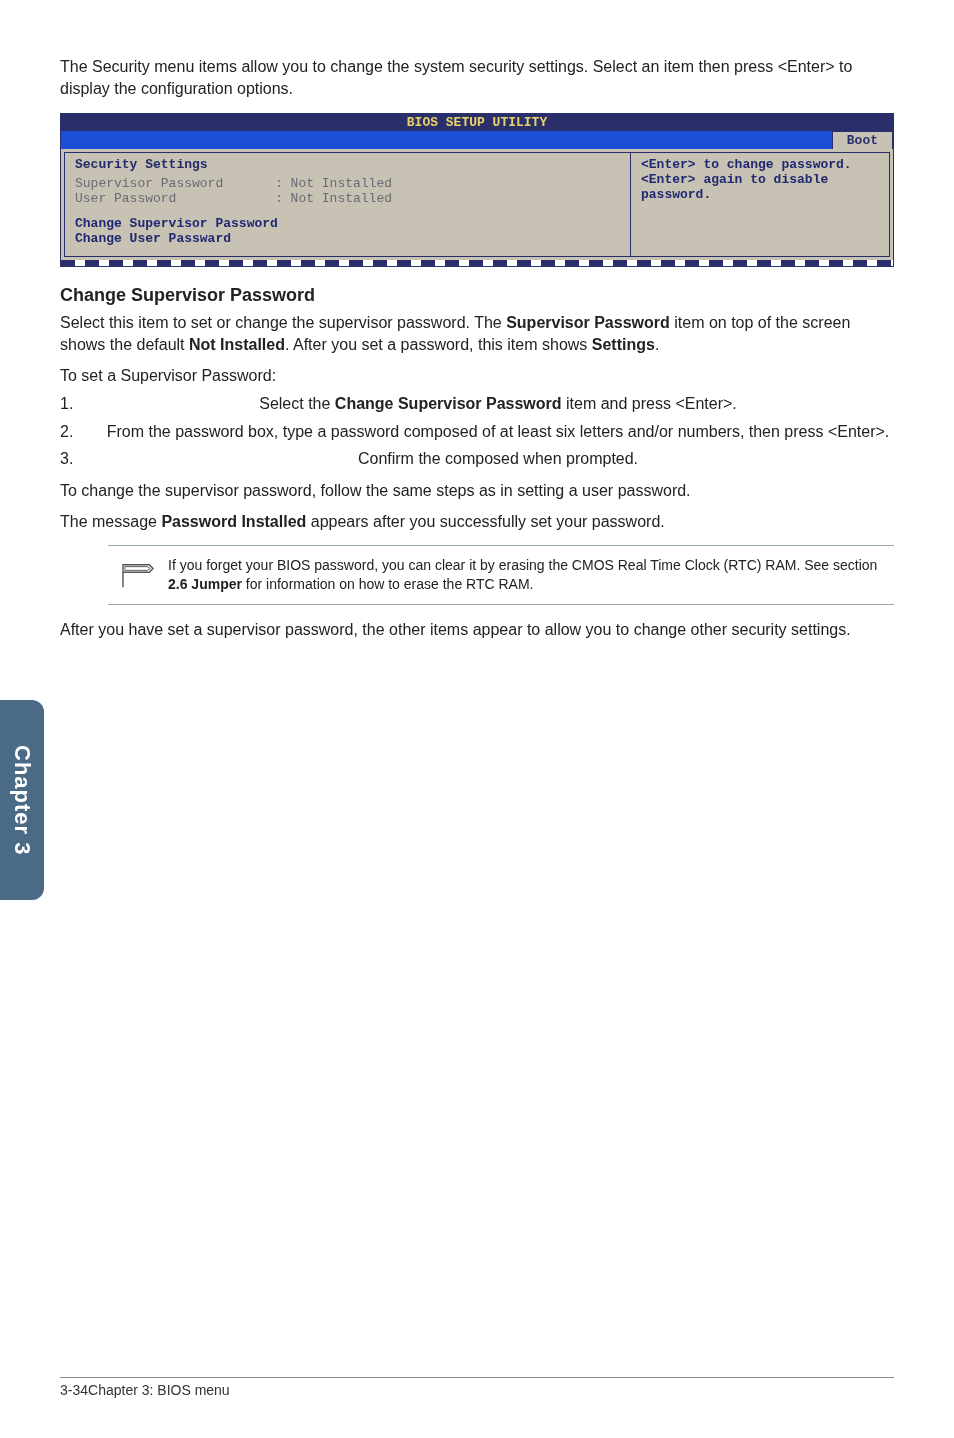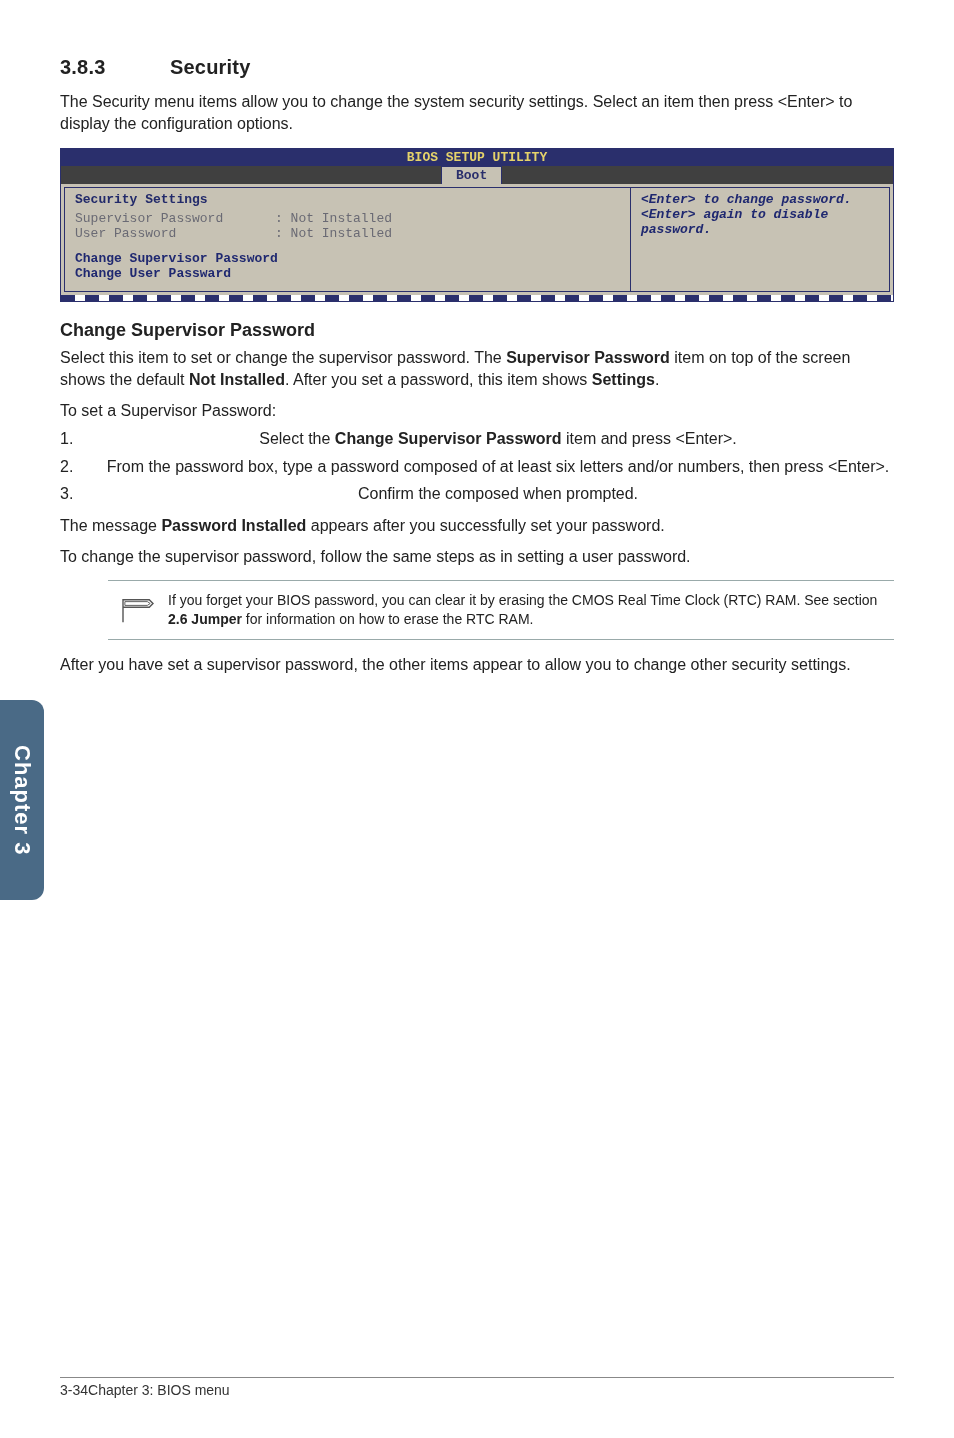--- a/index.html
+++ b/index.html
@@ -38,23 +38,24 @@
     text-align: center;
     font-family: "Courier New", monospace;
     font-size: 13px;
     padding: 1px 16px;
     font-weight: bold;
     position: relative;
     display: flex;
     justify-content: center;
   }
   .bios-tabs {
-    background: #404040;
+    background: #1d4ed8;
     display: flex;
     padding-left: 380px;
+    justify-content: flex-end;
   }
   .bios-tab {
     background: #c7c2b4;
     color: #2a2f6c;
     font-family: "Courier New", monospace;
     font-size: 13px;
     font-weight: bold;
     padding: 1px 14px;
     border: 1px solid #2a2f6c;
     border-bottom: none;
@@ -81,21 +82,20 @@
   .bios-right {
     width: 260px;
     border: 1px solid #2a2f6c;
     margin: 3px 3px 3px 0;
     padding: 4px 10px 10px 10px;
     font-family: "Courier New", monospace;
     font-size: 13px;
     color: #1f2870;
     font-weight: bold;
     background: #c7c2b4;
-    font-style: italic;
   }
   .bios-bottom {
     height: 6px;
     background-image: repeating-linear-gradient(90deg, #2a2f6c 0 14px, transparent 14px 24px);
   }
 
   
   ol.steps { margin: 4px 0 10px 0; padding-left: 0; list-style: none; }
   ol.steps li { display: flex; font-size: 16px; line-height: 1.35; margin-bottom: 6px; }
   ol.steps li .n { width: 42px; flex: none; }
@@ -158,23 +158,20 @@
 </style>
 </head>
 <body>
 
 <div class="side-tab">
   <span>Chapter 3</span>
 </div>
 
 <div class="page">
 
-  <h2 class="section-num">
-    <span class="num">3.8.3</span><span>Security</span>
-  </h2>
 
   <p class="lead">The Security menu items allow you to change the system security settings. Select an item then press &lt;Enter&gt; to display the configuration options.</p>
 
   <div class="bios-wrap">
     <div class="bios-titlebar">BIOS SETUP UTILITY</div>
     <div class="bios-tabs">
       <div class="bios-tab">Boot</div>
     </div>
     <div class="bios-body">
       <div class="bios-left">
@@ -214,25 +211,25 @@
     <li>
       <span class="n">2.</span>
       <span class="t">From the password box, type a password composed of at least six letters and/or numbers, then press &lt;Enter&gt;.</span>
     </li>
     <li>
       <span class="n">3.</span>
       <span class="t">Confirm the composed when prompted.</span>
     </li>
   </ol>
 
+  <p class="body">To change the supervisor password, follow the same steps as in setting a user password.</p>
+
   <p class="body">
     <span>The message </span><strong>Password Installed</strong><span> appears after you successfully set your password.</span>
   </p>
-
-  <p class="body">To change the supervisor password, follow the same steps as in setting a user password.</p>
 
 
   <div class="note">
     <div class="icon">
       <svg viewBox="0 0 40 32">
         <path d="M4 4 L32 4 L36 8 L32 12 L4 12 Z M4 4 L4 28 M4 12 L32 12" fill="none" stroke="#555" stroke-width="1.5"></path>
         <path d="M6 6 L30 6 L33 8 L30 10 L6 10 Z" fill="none" stroke="#555" stroke-width="1"></path>
       </svg>
     </div>
     <div class="txt">

